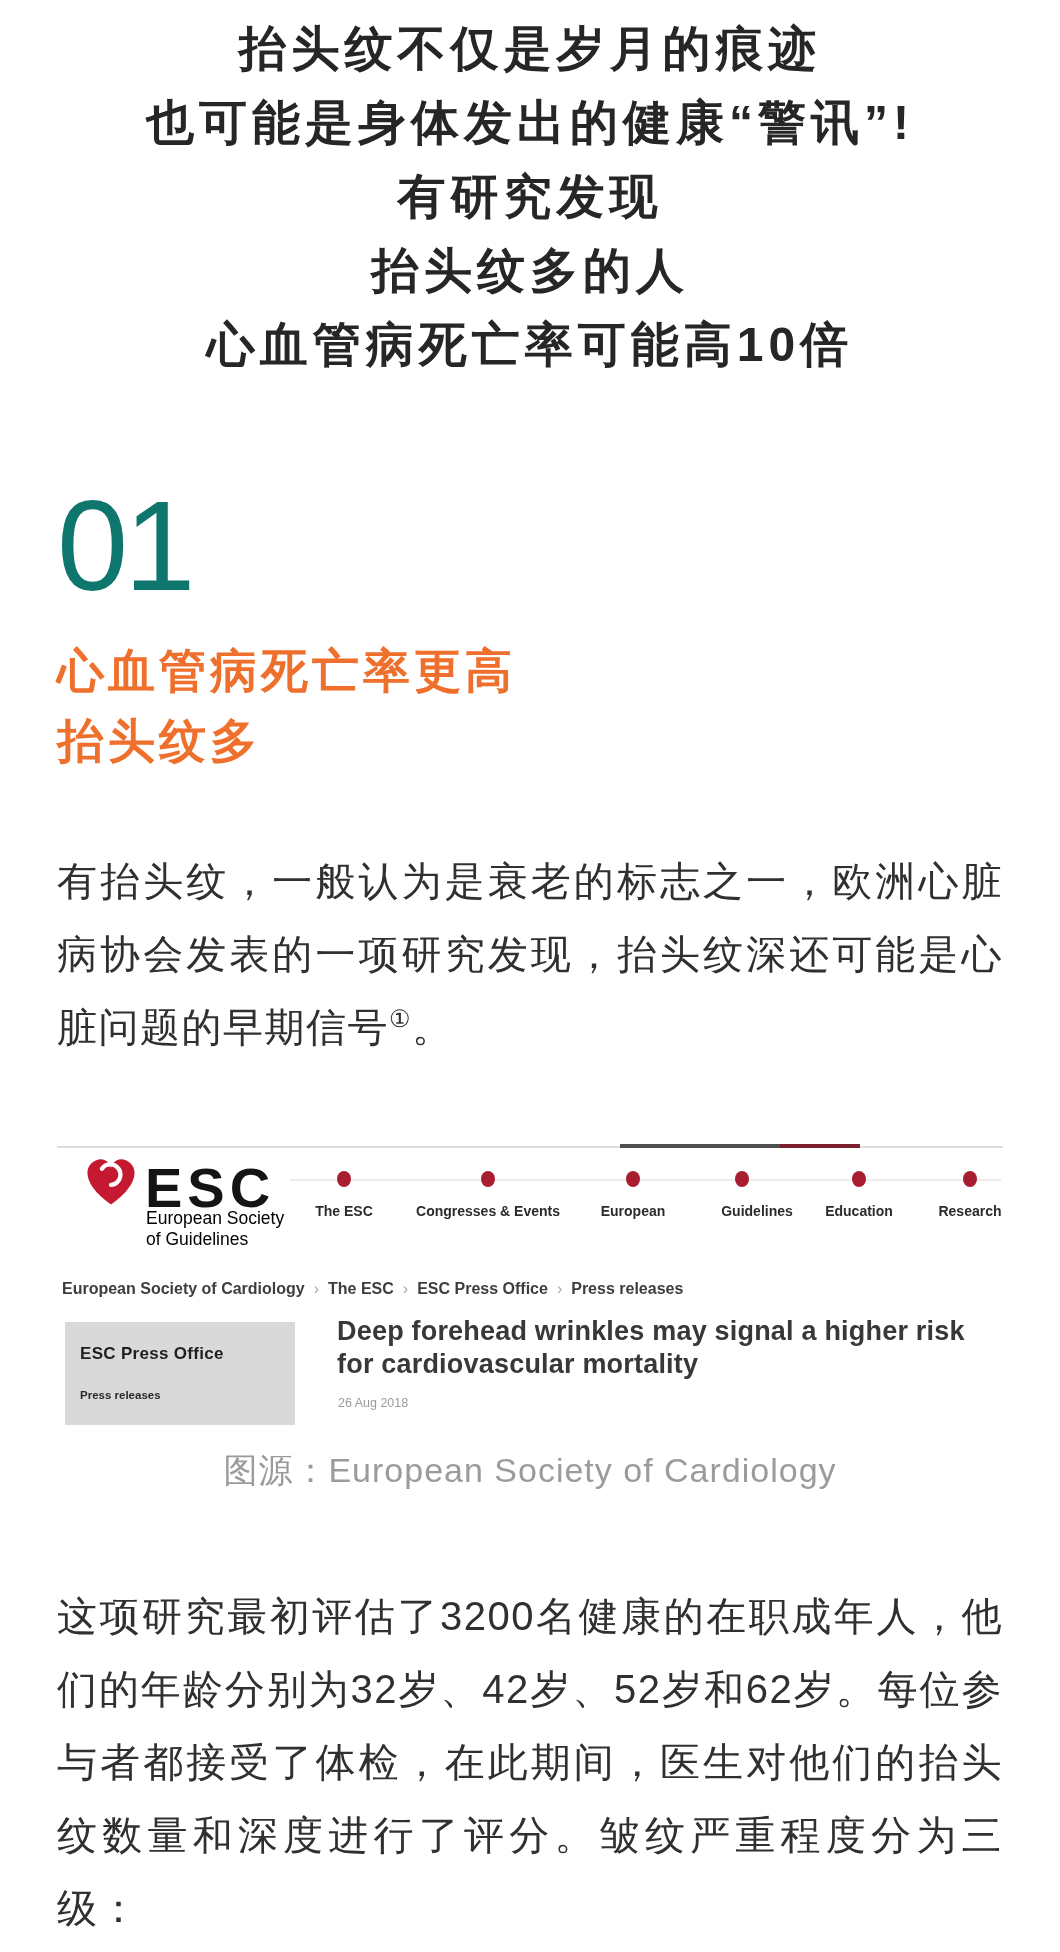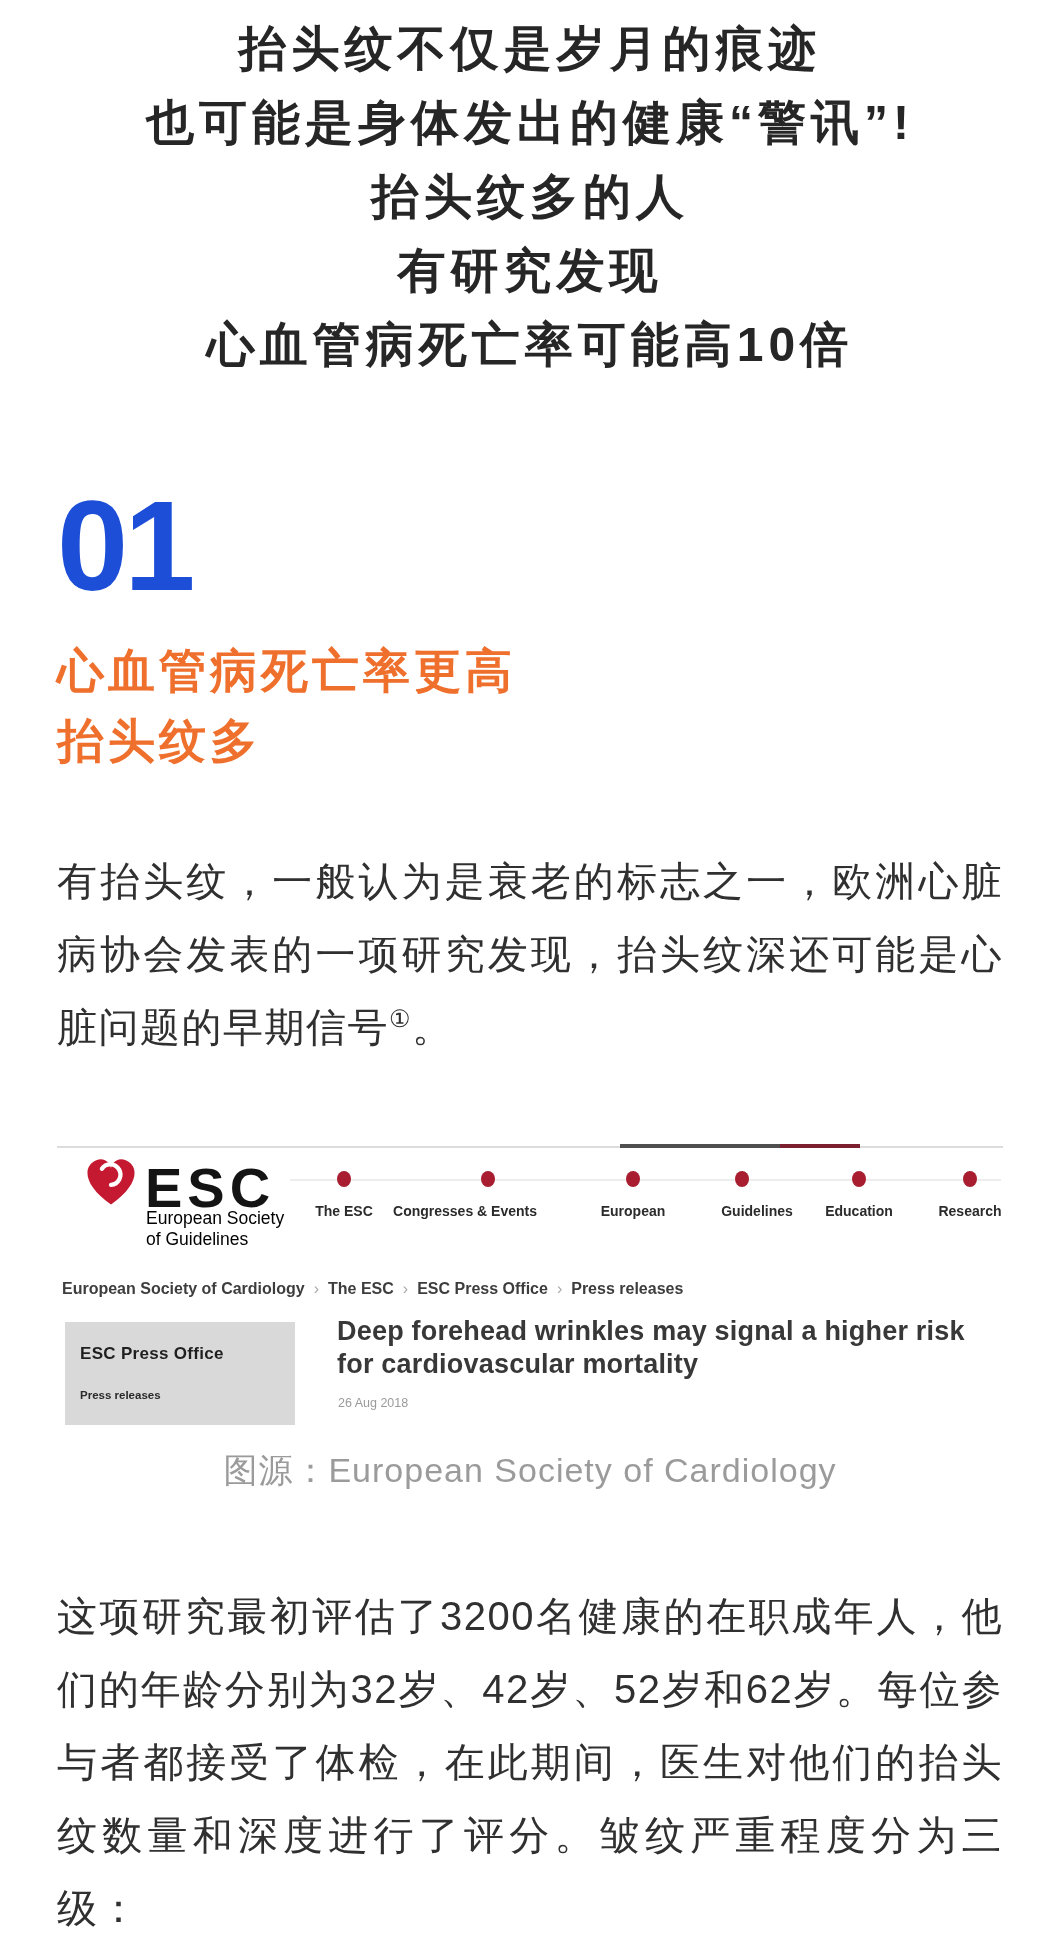--- a/index.html
+++ b/index.html
@@ -20,23 +20,23 @@
     font-size:48px;font-weight:bold;
     line-height:74px;
     letter-spacing:5px;
     color:#262626;
   }
 
   
   .sec-number{
     top:482px;left:57px;
     font-size:128px;line-height:1.0;
-    font-weight:700;
+    font-weight:400;
     letter-spacing:-4px;
-    color:#1d4ed8;
+    color:#0f766e;
   }
   .sec-title{
     top:636px;left:57px;
     font-size:47px;font-weight:bold;
     line-height:70px;
     letter-spacing:4px;
     color:#EF6F2C;
   }
 
   
@@ -112,22 +112,22 @@
     font-size:34px;line-height:44px;
     color:#9b9b9b;letter-spacing:1px;
   }
 </style>
 </head>
 <body>
 
 <div class="abs intro">
   <div>抬头纹不仅是岁月的痕迹</div>
   <div>也可能是身体发出的健康“警讯”!</div>
+  <div>有研究发现</div>
   <div>抬头纹多的人</div>
-  <div>有研究发现</div>
   <div>心血管病死亡率可能高10倍</div>
 </div>
 
 <div class="abs sec-number">01</div>
 
 <div class="abs sec-title">
   <div>心血管病死亡率更高</div>
   <div>抬头纹多</div>
 </div>
 
@@ -151,21 +151,21 @@
   </div>
 
   <div class="abs esc-navline"></div>
   <div class="abs nav-dot" style="left:280px;"></div>
   <div class="abs nav-dot" style="left:424px;"></div>
   <div class="abs nav-dot" style="left:569px;"></div>
   <div class="abs nav-dot" style="left:678px;"></div>
   <div class="abs nav-dot" style="left:795px;"></div>
   <div class="abs nav-dot" style="left:906px;"></div>
   <div class="abs nav-label" style="left:287px;">The ESC</div>
-  <div class="abs nav-label" style="left:408px;">Congresses &amp; Events</div>
+  <div class="abs nav-label" style="left:431px;">Congresses &amp; Events</div>
   <div class="abs nav-label" style="left:576px;">European</div>
   <div class="abs nav-label" style="left:700px;">Guidelines</div>
   <div class="abs nav-label" style="left:802px;text-align:center;">Education</div>
   <div class="abs nav-label" style="left:913px;">Research</div>
 
   <div class="abs esc-breadcrumb">
     <span>European Society of Cardiology</span><span class="sep">›</span><span>The ESC</span><span class="sep">›</span><span>ESC Press Office</span><span class="sep">›</span><span>Press releases</span>
   </div>
 
   <div class="abs press-box">

